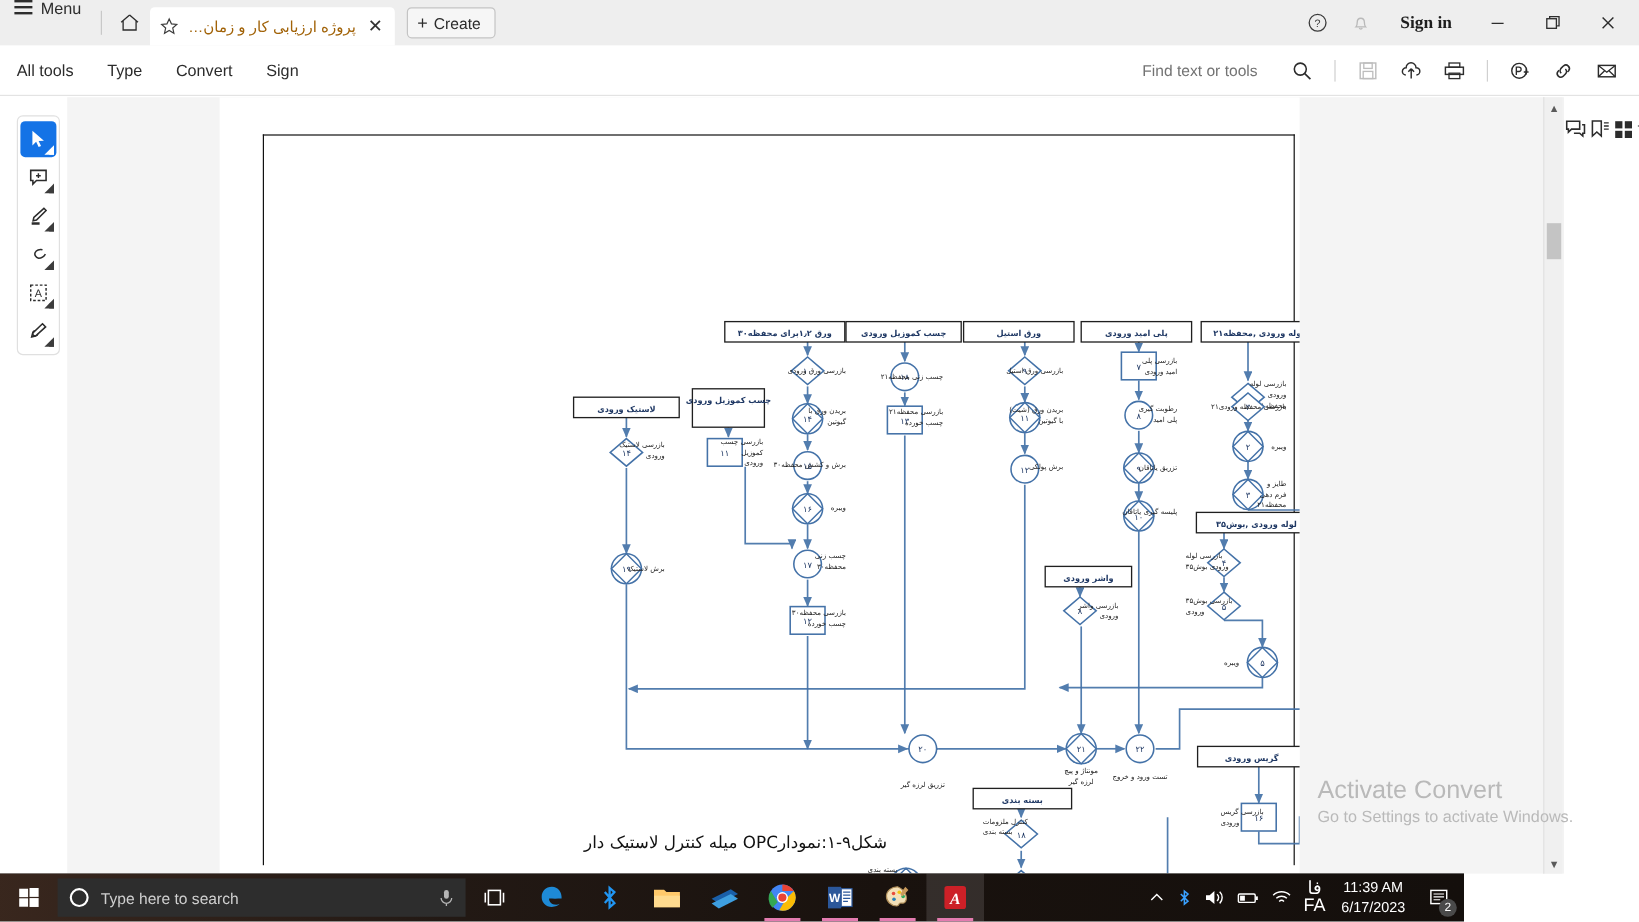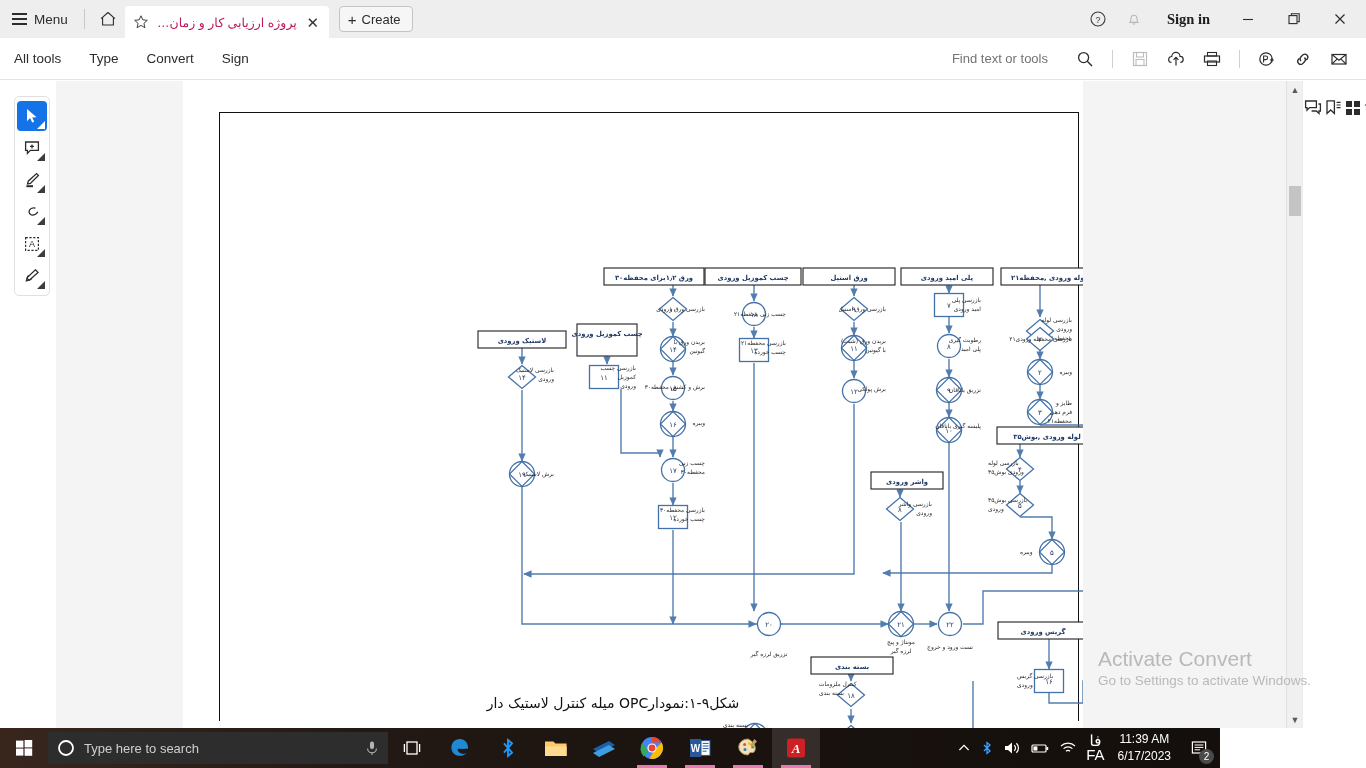--- a/index.html
+++ b/index.html
@@ -10,36 +10,36 @@
     background: #ffffff;
   }
   #app { position: relative; width: 1366px; height: 768px; }
 
   
   .titlebar {
     position: absolute; top: 0; left: 0; width: 1366px; height: 38px;
     background: #eeeeee; display: flex; align-items: center;
   }
   .tb-menu {
-    display: flex; align-items: center; gap: 7px;
+    display: flex; align-items: flex-start; gap: 7px;
     padding: 0 10px 0 12px; height: 38px; cursor: default;
   }
   .hamburger { display: flex; flex-direction: column; gap: 3px; }
   .hamburger i { display: block; width: 15px; height: 2px; background: #2c2c2c; }
   .tb-menu-label { font-size: 13.5px; color: #2c2c2c; }
   .tb-sep { width: 1px; height: 20px; background: #c8c8c8; margin: 0 6px; }
   .tb-home { width: 34px; height: 38px; display: flex; align-items: center; justify-content: center; }
   .tab {
     display: flex; align-items: center; height: 32px; margin-top: 6px;
     background: #ffffff; border-radius: 4px 4px 0 0;
     padding: 0 8px 0 8px; gap: 8px; max-width: 215px;
   }
   .tab-star { width: 16px; height: 16px; flex: 0 0 auto; }
   .tab-title {
-    font-size: 12.5px; color: #be185d; direction: rtl;
+    font-size: 12.5px; color: #a16207; direction: rtl;
     white-space: nowrap; overflow: hidden; text-overflow: ellipsis;
     max-width: 140px;
   }
   .tab-close { width: 16px; height: 16px; flex: 0 0 auto; color: #333; font-size: 15px;
                display: flex; align-items: center; justify-content: center; line-height: 1; }
   .create-btn {
     display: flex; align-items: center; gap: 5px;
     margin-left: 10px; height: 26px; padding: 0 11px 0 8px;
     border: 1px solid #c4c4c4; border-radius: 4px; background: #f6f6f6;
     font-size: 13px; color: #2c2c2c;

